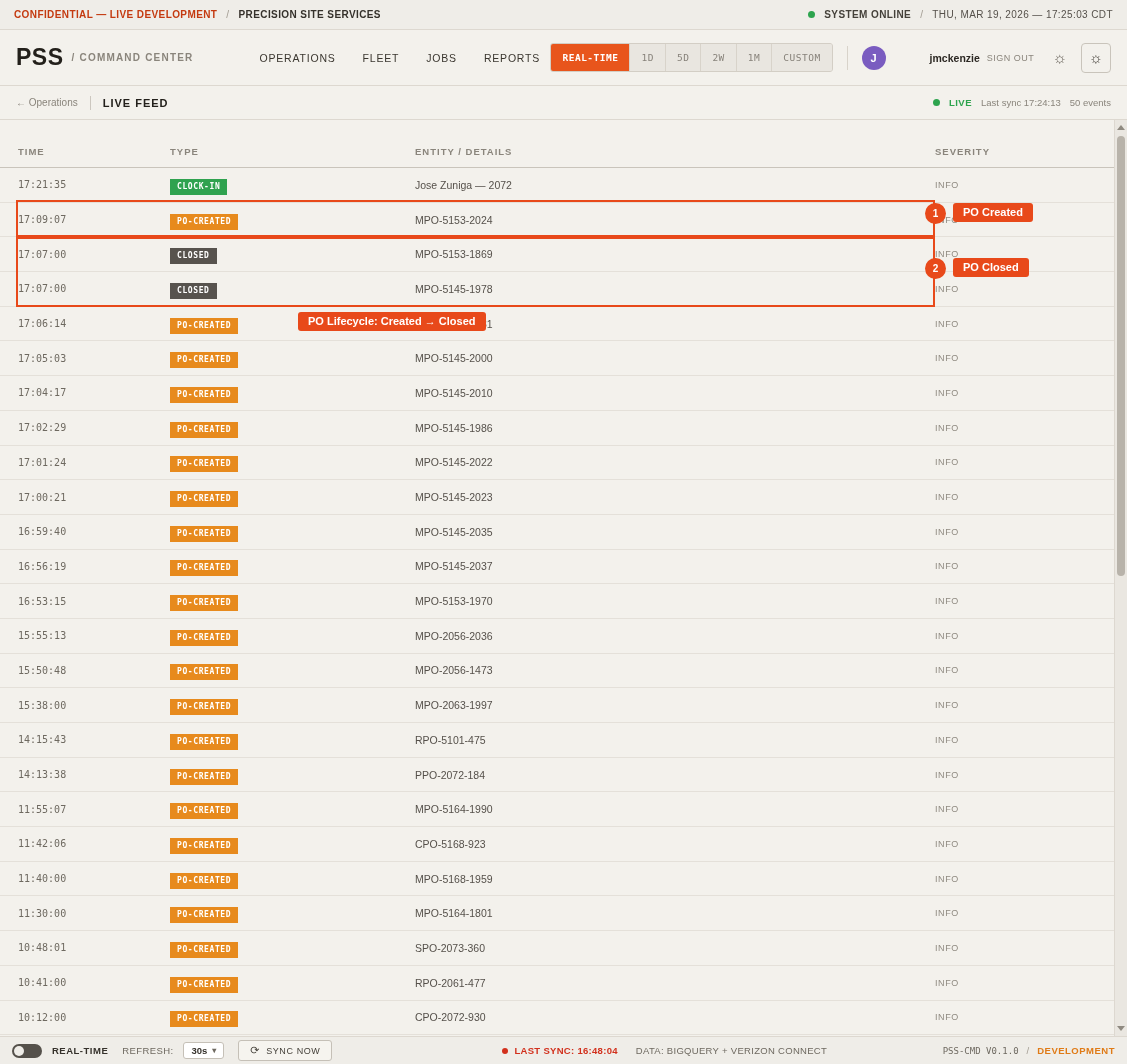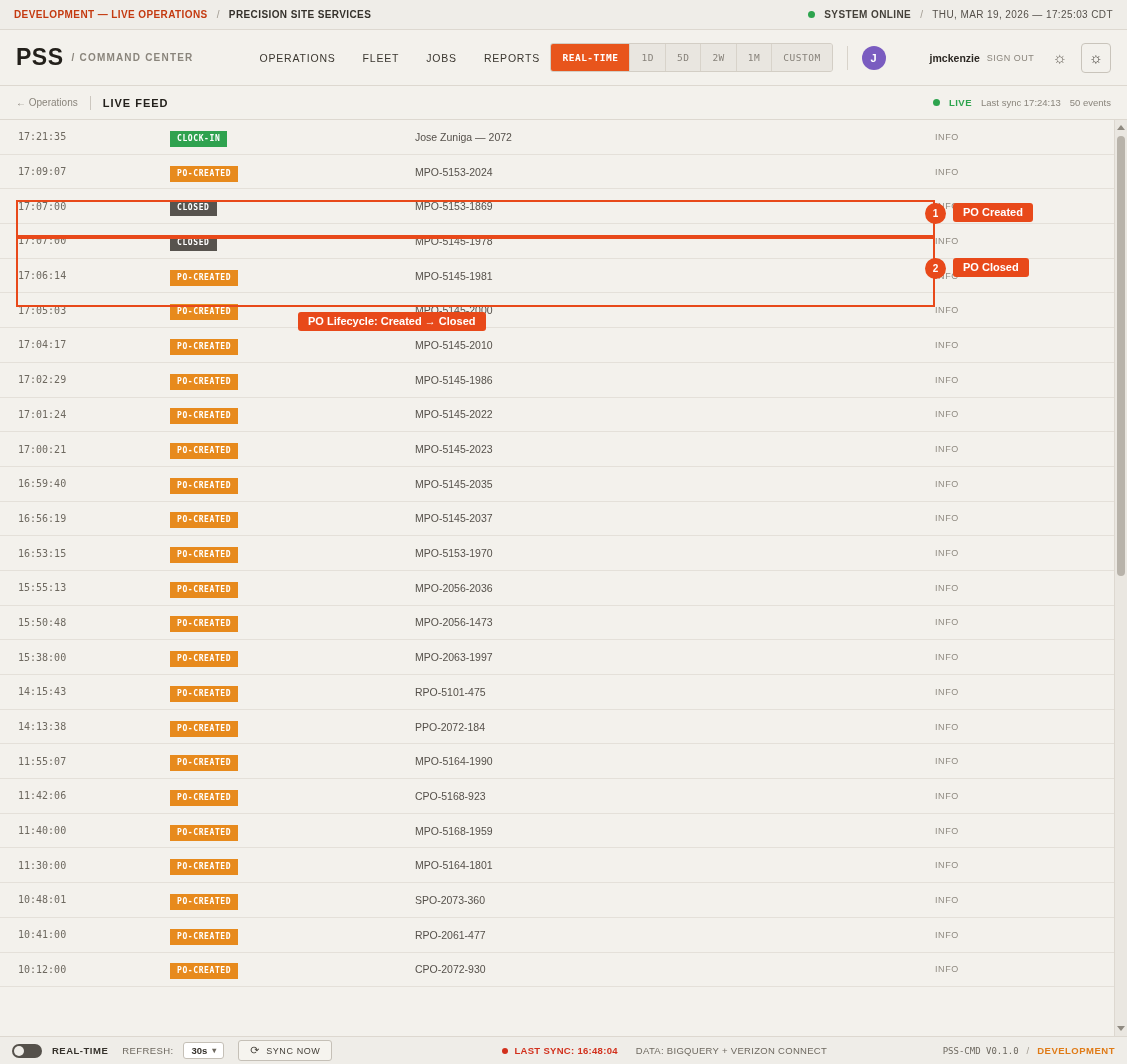--- a/index.html
+++ b/index.html
@@ -99,21 +99,21 @@
   .ft-data{color:#6e6960;letter-spacing:.3px;}
   .ft-right{margin-left:auto;display:flex;align-items:center;gap:8px;}
   .ft-version{font-family:"DejaVu Sans Mono",monospace;font-size:9px;color:#6e6960;}
   .ft-env{color:var(--dev-orange);font-weight:bold;letter-spacing:.5px;}
 </style>
 </head>
 <body>
 
 <div class="banner">
   <div class="banner-left">
-    <span class="conf">DEVELOPMENT — LIVE OPERATIONS</span>
+    <span class="conf">CONFIDENTIAL — LIVE DEVELOPMENT</span>
     <span class="sep">/</span>
     <span class="company">PRECISION SITE SERVICES</span>
   </div>
   <div class="banner-right">
     <span class="dot green"></span>
     <span class="sys">SYSTEM ONLINE</span>
     <span class="sep">/</span>
     <span class="datetime">THU, MAR 19, 2026 — 17:25:03 CDT</span>
   </div>
 </div>
@@ -155,20 +155,26 @@
   <span class="feed-title">LIVE FEED</span>
   <div class="sub-right">
     <span class="dot green"></span>
     <span class="live-label">LIVE</span>
     <span>Last sync 17:24:13</span>
     <span>50 events</span>
   </div>
 </div>
 
 <div class="main">
+  <div class="thead">
+    <span class="col-time">TIME</span>
+    <span class="col-type">TYPE</span>
+    <span class="col-entity">ENTITY / DETAILS</span>
+    <span class="col-sev">SEVERITY</span>
+  </div>
   <div id="rows">
   <div class="row">
     <span class="cell-time">17:21:35</span>
     <span class="cell-type"><span class="badge green">CLOCK-IN</span></span>
     <span class="cell-entity">Jose Zuniga — 2072</span>
     <span class="cell-sev">INFO</span>
   </div>
 
   <div class="row">
     <span class="cell-time">17:09:07</span>

